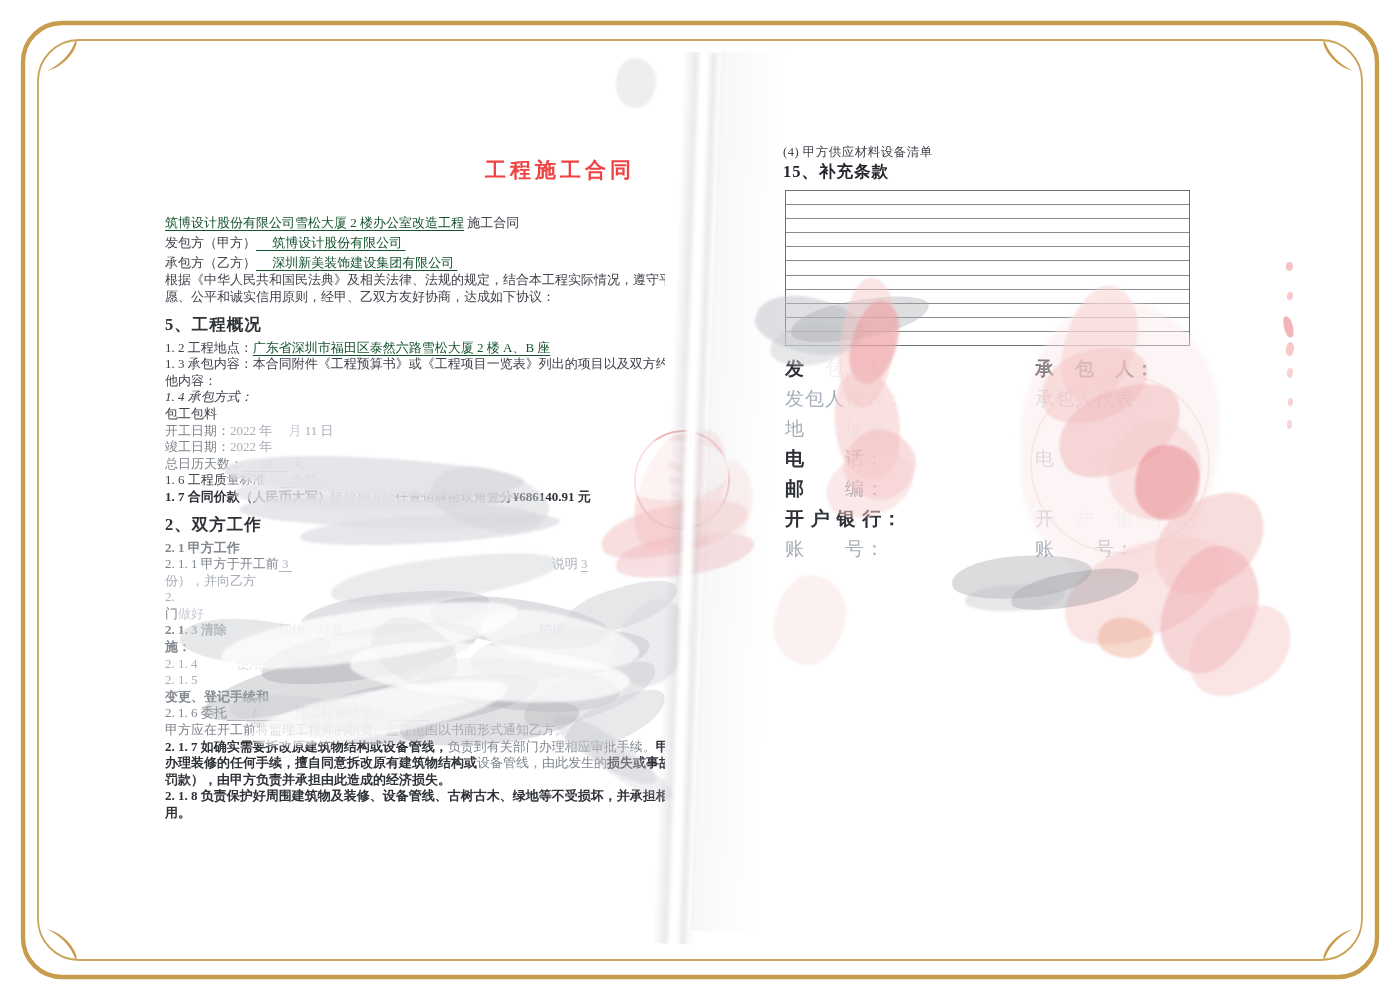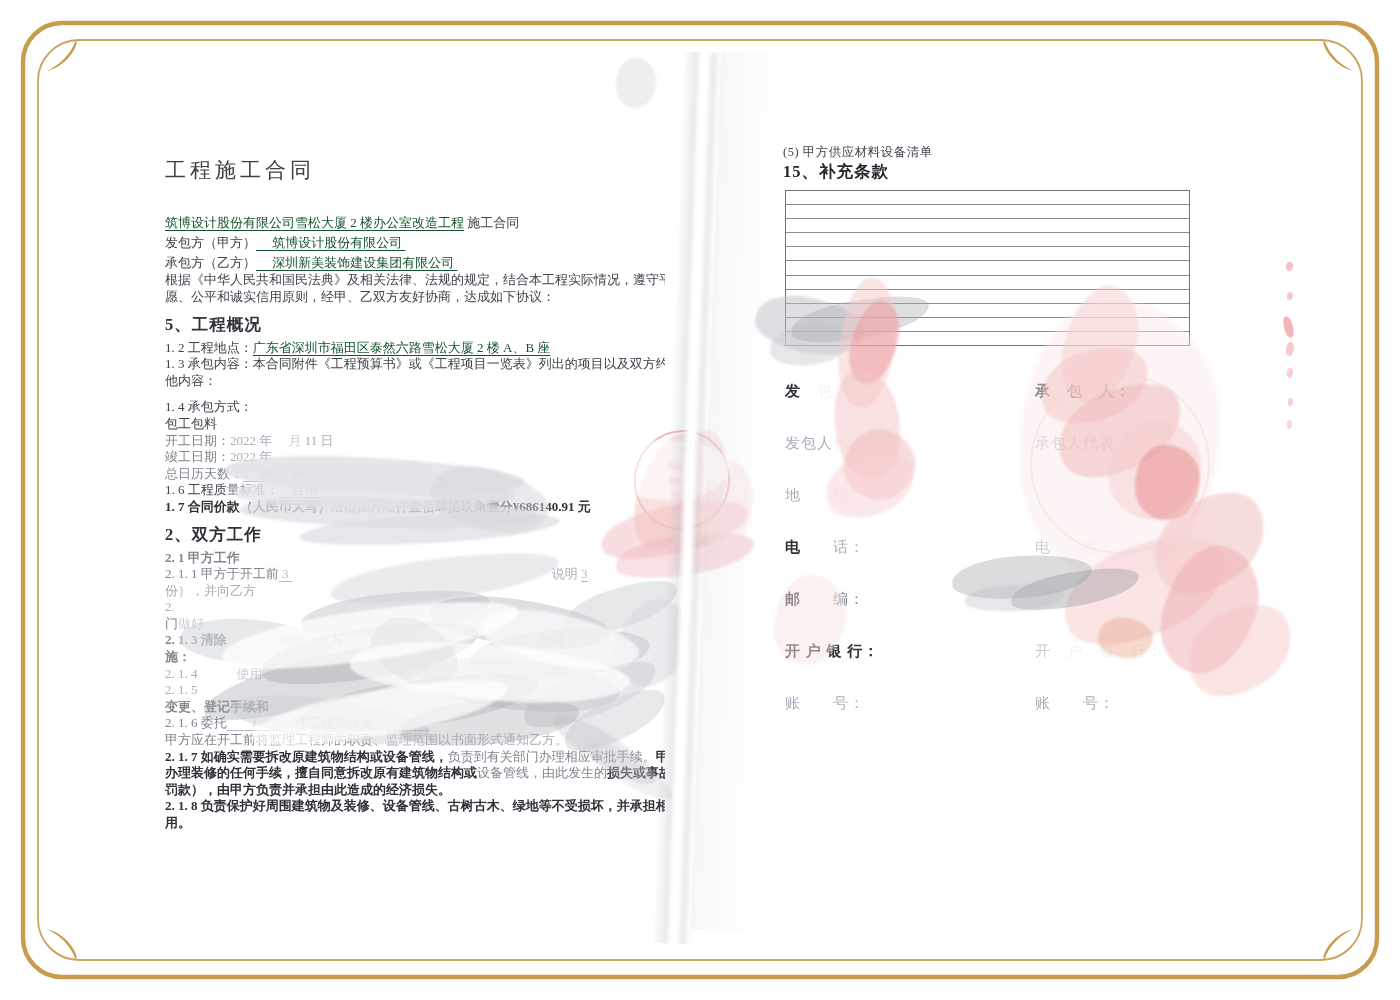--- a/index.html
+++ b/index.html
@@ -9,44 +9,44 @@
   #frame{position:absolute;left:0;top:0;z-index:50;pointer-events:none;}
   
   .fold{position:absolute;left:668px;top:52px;width:42px;height:892px;z-index:30;transform:rotate(2deg);
         background:linear-gradient(90deg,rgba(173,176,183,0) 0%,rgba(173,176,183,0.26) 30%,
         rgba(255,255,255,0.92) 44%,#ffffff 56%,rgba(186,189,196,0.30) 72%,rgba(186,189,196,0.07) 86%,rgba(255,255,255,0) 100%);}
   .fold2{position:absolute;left:706px;top:52px;width:64px;height:880px;z-index:29;transform:rotate(2deg);
         background:linear-gradient(90deg,rgba(205,207,213,0.16),rgba(255,255,255,0));}
   
   .lpage{position:absolute;left:165px;top:140px;width:500px;height:760px;z-index:5;overflow:hidden;}
   .rpage{position:absolute;left:780px;top:130px;width:530px;height:700px;z-index:5;overflow:hidden;}
-  .title{position:absolute;left:0;top:16px;width:470px;text-align:left;font-size:21px;font-weight:400;
-         letter-spacing:4px;color:#404040;}
+  .title{position:absolute;left:0;top:16px;width:470px;text-align:right;font-size:21px;font-weight:700;
+         letter-spacing:4px;color:#ef4444;}
   .lines{position:absolute;left:0;top:73px;width:500px;}
   .ln{font-size:13px;line-height:16.6px;white-space:pre;color:#3f434b;overflow:hidden;}
   .ln.lh20{line-height:19.8px;}
   .ln.h{font-size:16.5px;font-weight:700;color:#24272d;line-height:23px;padding:7px 0 4px 0;letter-spacing:1px;}
-  .ln.g{margin-top:10px;}
+  .ln.g{font-style:italic;}
   .s-n{color:#3f434b;}
   .s-b{color:#2e3137;font-weight:700;}
   .s-d{color:#7f848e;}
   .s-db{color:#83888f;font-weight:700;}
   .s-f1{color:#c9ccd4;}
   .s-f2{color:#a8aeb8;}
   .s-u{color:#14532d;text-decoration:underline;text-underline-offset:3px;}
   .s-uf{color:#b0b5bf;text-decoration:underline;text-underline-offset:3px;}
   .s-ghost{color:rgba(63,67,75,0.07);}
   
   .note{position:absolute;left:3px;top:14px;font-size:12.5px;color:#3f434b;letter-spacing:0.5px;}
   .h15{position:absolute;left:3px;top:31px;font-size:16.5px;font-weight:700;color:#24272d;letter-spacing:1px;}
   .sup-table{position:absolute;left:5px;top:60px;width:403px;border:1px solid #6d7076;}
   .trow{height:13.1px;border-top:1px solid #888b91;}
   .trow:first-child{border-top:none;}
   .sign-col{position:absolute;top:224px;width:240px;}
-  .sign-col .ln{height:30px;line-height:30px;font-size:15px;letter-spacing:1px;margin-top:22px;}
+  .sign-col .ln{height:30px;line-height:30px;font-size:19px;letter-spacing:1px;}
   .sign-col.scl{left:5px;}
   .sign-col.scr{left:255px;}
   
   .smudge{position:absolute;z-index:20;border-radius:46% 54% 50% 50% / 55% 45% 58% 42%;}
   .stamp{position:absolute;z-index:18;border-radius:50%;}
   #stamp-seal-left{left:634px;top:430px;width:92px;height:96px;border:2.5px solid rgba(224,104,104,0.48);transform:rotate(14deg);}
   #stamp-seal-right{left:1030px;top:374px;width:176px;height:176px;border:2px solid rgba(228,130,130,0.20);transform:rotate(-8deg);}
   .sg{position:absolute;background:rgba(226,110,110,0.45);border-radius:2px;}
 </style>
 </head>
@@ -99,21 +99,21 @@
         <div class="ln "><span class="s-d">甲方应在开工前将监理工程师的职责、</span><span class="s-f2">监理范围以书面形式通知乙方。</span></div>
         <div class="ln "><span class="s-b">2. 1. 7 如确实需要拆改原建筑物结构或设备管线，</span><span class="s-d">负责到有关部门办理相应审批手续。</span><span class="s-b">甲方未</span></div>
         <div class="ln "><span class="s-b">办理装修的任何手续，擅自同意拆改原有建筑物结构或</span><span class="s-d">设备管线，由此发生的</span><span class="s-b">损失或事故（包括</span></div>
         <div class="ln "><span class="s-b">罚款），由甲方负责并承担由此造成的经济损失。</span></div>
         <div class="ln "><span class="s-b">2. 1. 8 负责保护好周围建筑物及装修、设备管线、古树古木、绿地等不受损坏，并承担相应费</span></div>
         <div class="ln "><span class="s-b">用。</span></div>
       </div>
   </div>
 
   <div class="rpage">
-    <div class="note">(5) 甲方供应材料设备清单</div>
+    <div class="note">(4) 甲方供应材料设备清单</div>
     <div class="h15">15、补充条款</div>
     <div class="sup-table">
         <div class="trow"></div>
         <div class="trow"></div>
         <div class="trow"></div>
         <div class="trow"></div>
         <div class="trow"></div>
         <div class="trow"></div>
         <div class="trow"></div>
         <div class="trow"></div>

